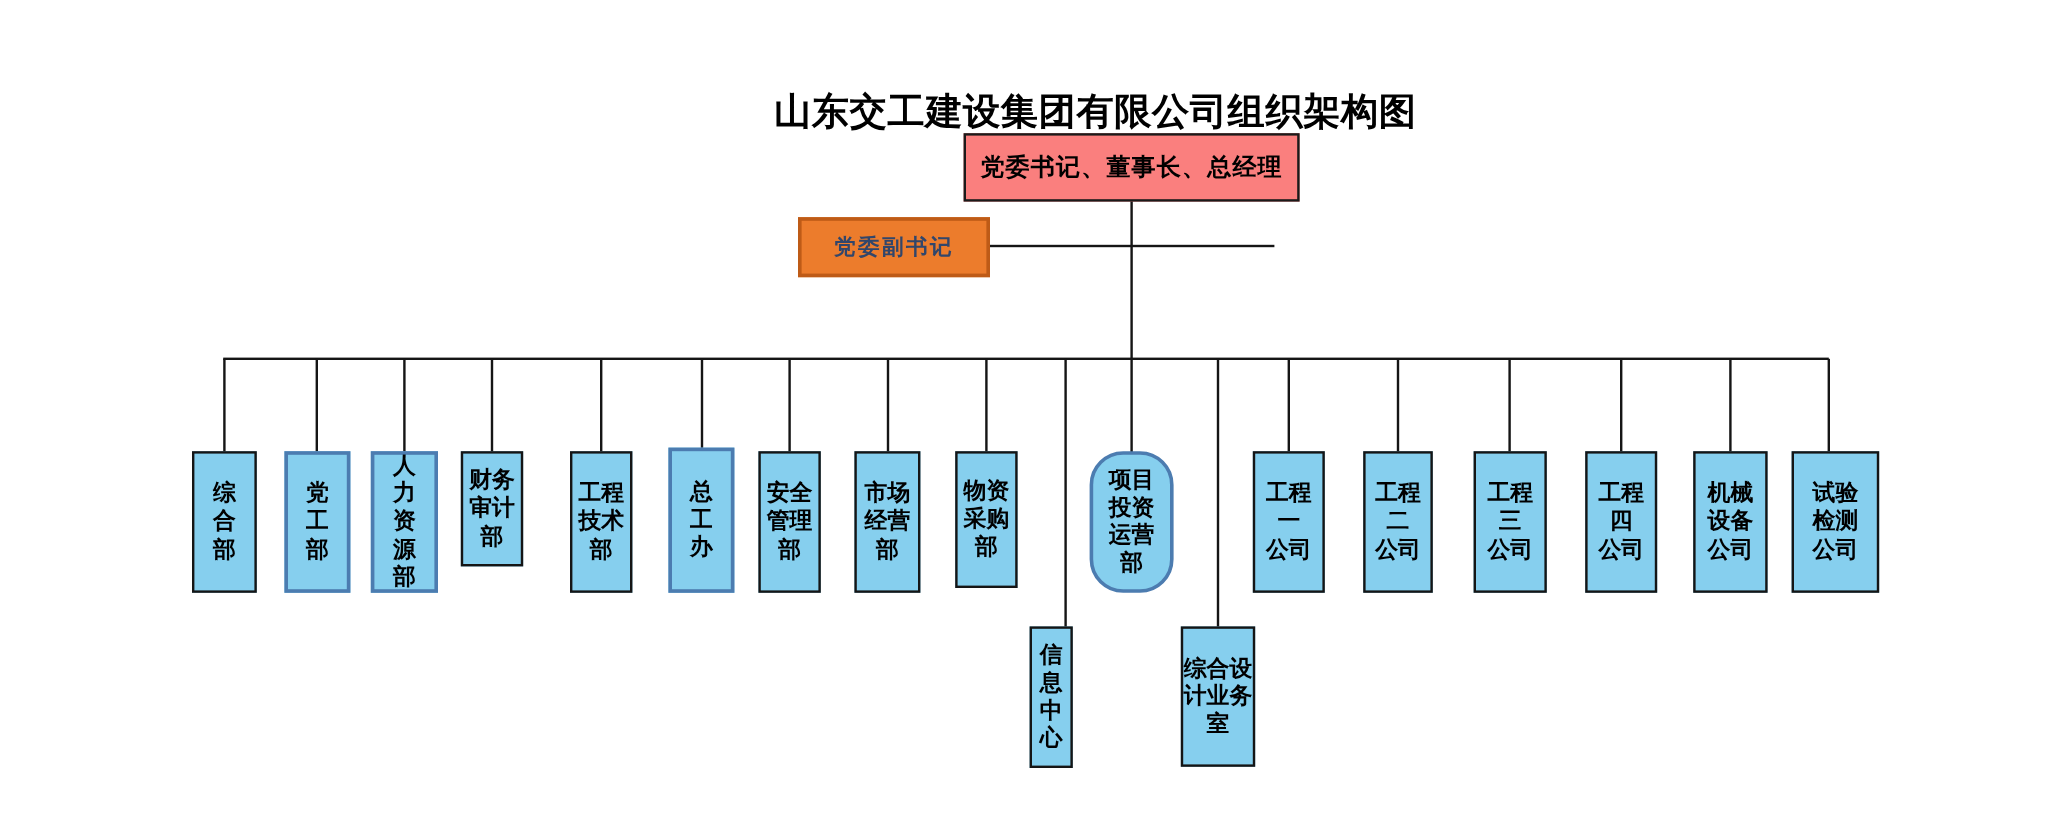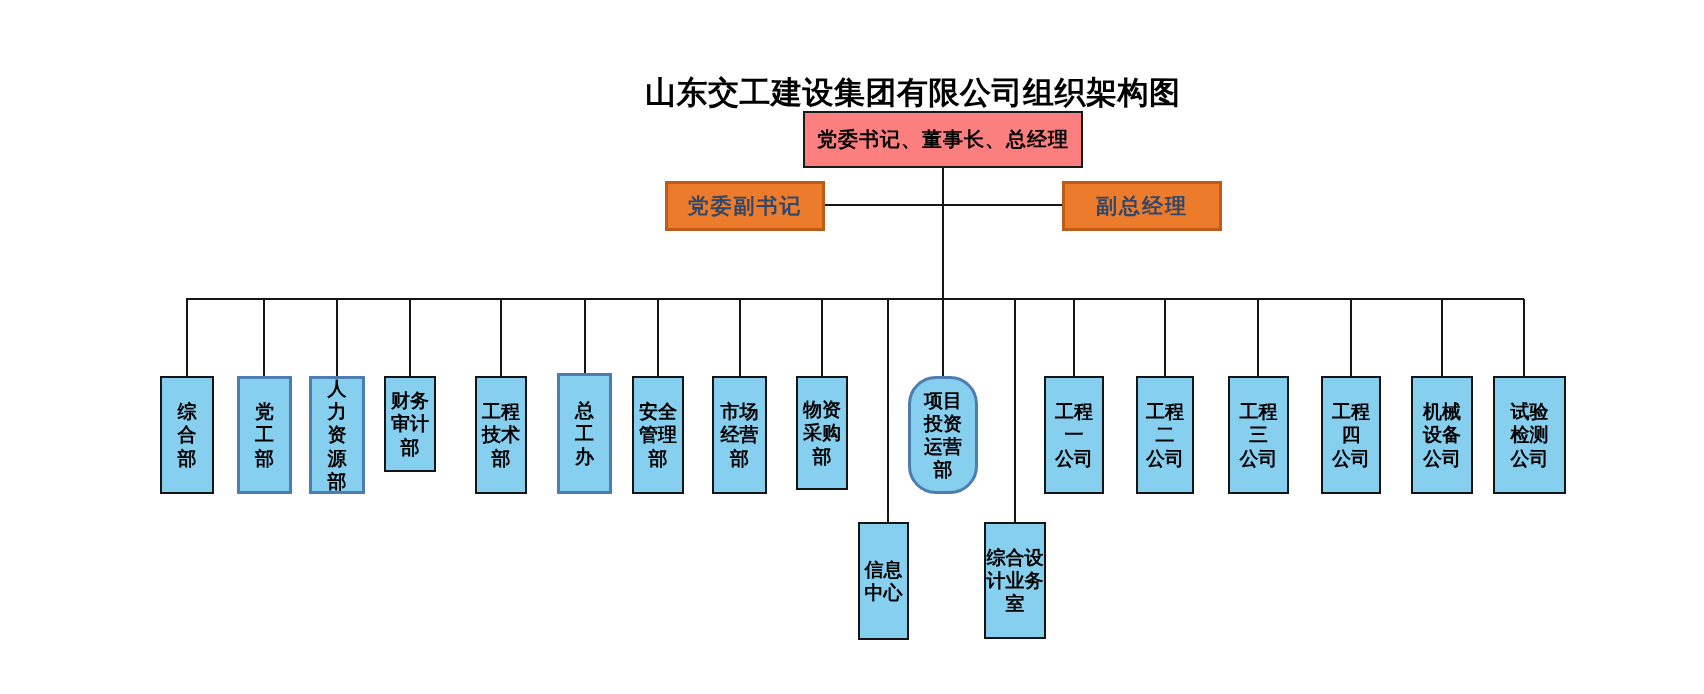--- a/index.html
+++ b/index.html
@@ -46,21 +46,21 @@
     border: 2px solid var(--chairman-border, #1a1a1a);
     font-size: 20px;
     font-weight: bold;
     letter-spacing: 1px;
   }
   .deputy {
     background: var(--deputy-fill, #EC7C2C);
     border: 3px solid var(--deputy-border, #BE5B17);
     color: var(--deputy-text, #31466B);
     font-family: Liberation Serif, serif;
-    font-size: 21px;
+    font-size: 18px;
     font-weight: bold;
     letter-spacing: 2px;
   }
   .dept {
     background: var(--dept-fill, #86CFEE);
     border: 2px solid var(--dept-border, #151515);
     font-size: 19px;
     line-height: 1.22;
     font-weight: 600;
   }
@@ -95,21 +95,20 @@
   <div class="line v" style="left:1350px; top:299px; height:78px;"></div>
   <div class="line v" style="left:1441px; top:299px; height:78px;"></div>
   <div class="line v" style="left:1523px; top:299px; height:78px;"></div>
 
   <div class="line v" style="left:887px;  top:299px; height:225px;"></div>
   <div class="line v" style="left:1014px; top:299px; height:225px;"></div>
 
   <div class="node chairman" style="left:803px; top:111px; width:280px; height:57px;">党委书记、董事长、总经理</div>
 
   <div class="node deputy" style="left:665px; top:181px; width:160px; height:50px;">党委副书记</div>
-  <div class="node deputy" style="left:1062px; top:181px; width:160px; height:50px;">副总经理</div>
 
   <div class="node dept" style="left:160px;  top:376px; width:54px; height:118px;">综
 合
 部</div>
   <div class="node dept hl" style="left:237px;  top:376px; width:55px; height:118px;">党
 工
 部</div>
   <div class="node dept hl" style="left:309px;  top:376px; width:56px; height:118px;">人
 力
 资
@@ -149,19 +148,19 @@
   <div class="node dept" style="left:1321px; top:376px; width:60px; height:118px;">工程
 四
 公司</div>
   <div class="node dept" style="left:1411px; top:376px; width:62px; height:118px;">机械
 设备
 公司</div>
   <div class="node dept" style="left:1493px; top:376px; width:73px; height:118px;text-align:center;">试验
 检测
 公司</div>
 
-  <div class="node dept" style="left:858px; top:522px; width:51px; height:118px;">信息
+  <div class="node dept" style="left:858px; top:522px; width:36px; height:118px;">信息
 中心</div>
   <div class="node dept" style="left:984px; top:522px; width:62px; height:117px;">综合设
 计业务
 室</div>
 
 </div>
 
 </body></html>

